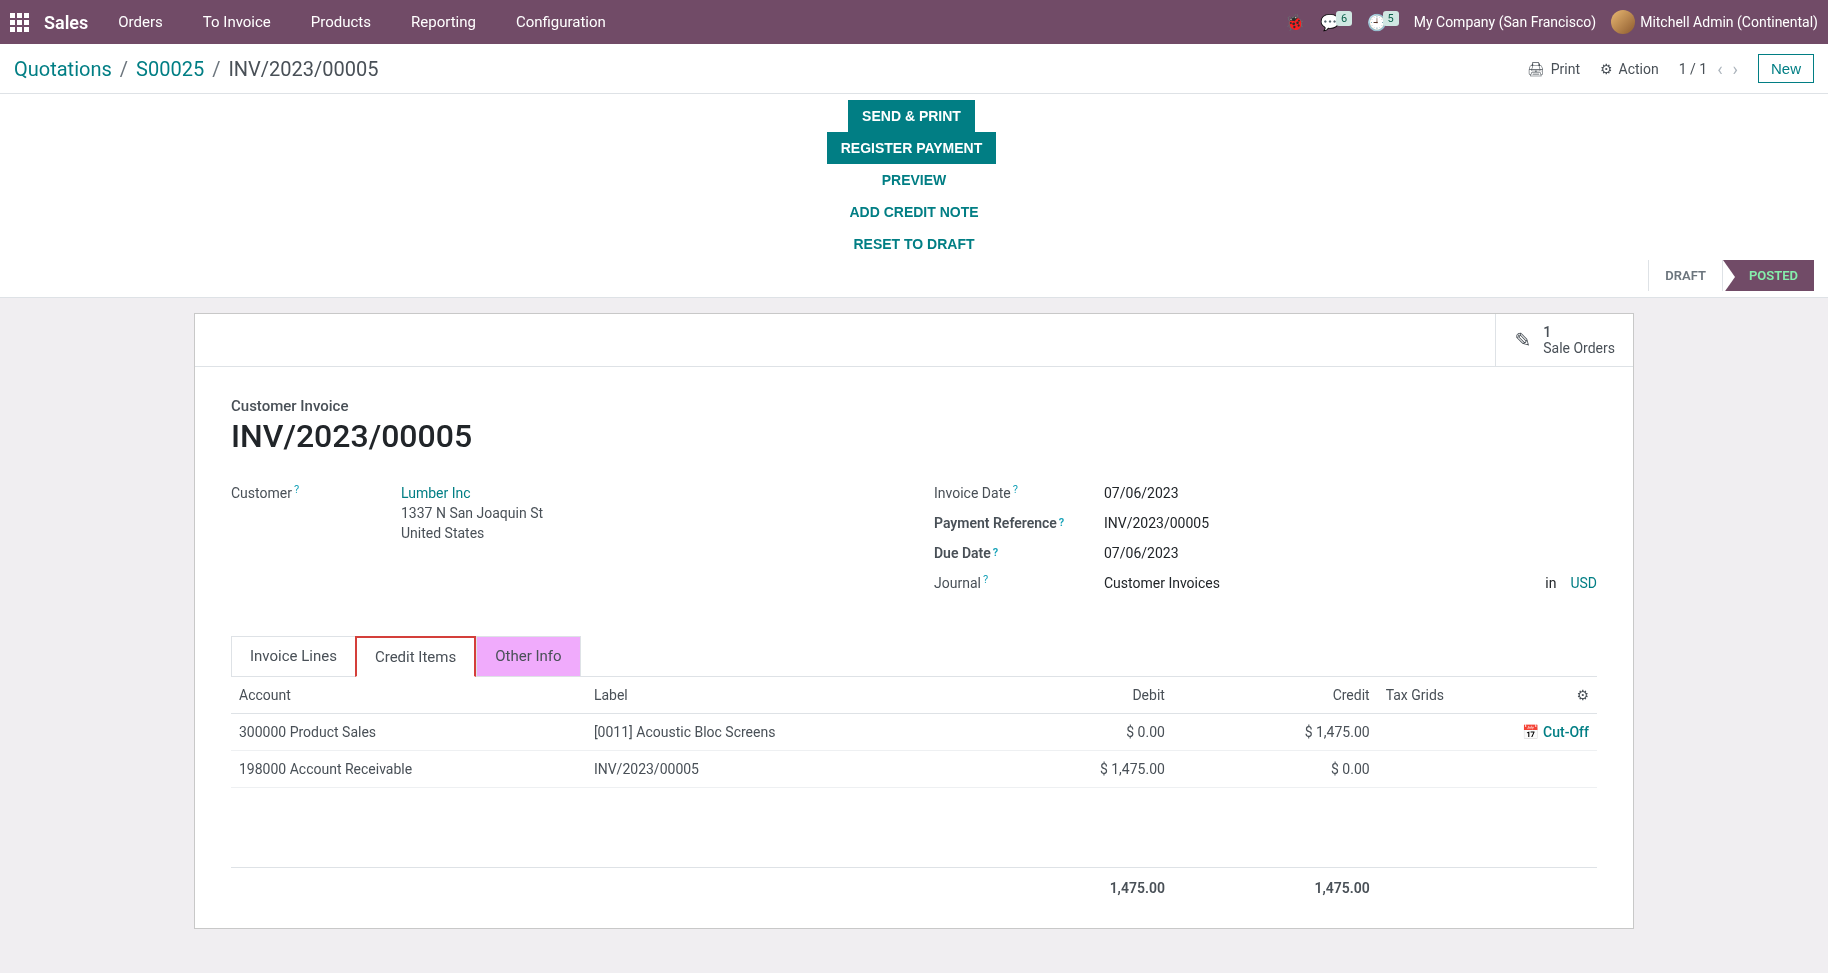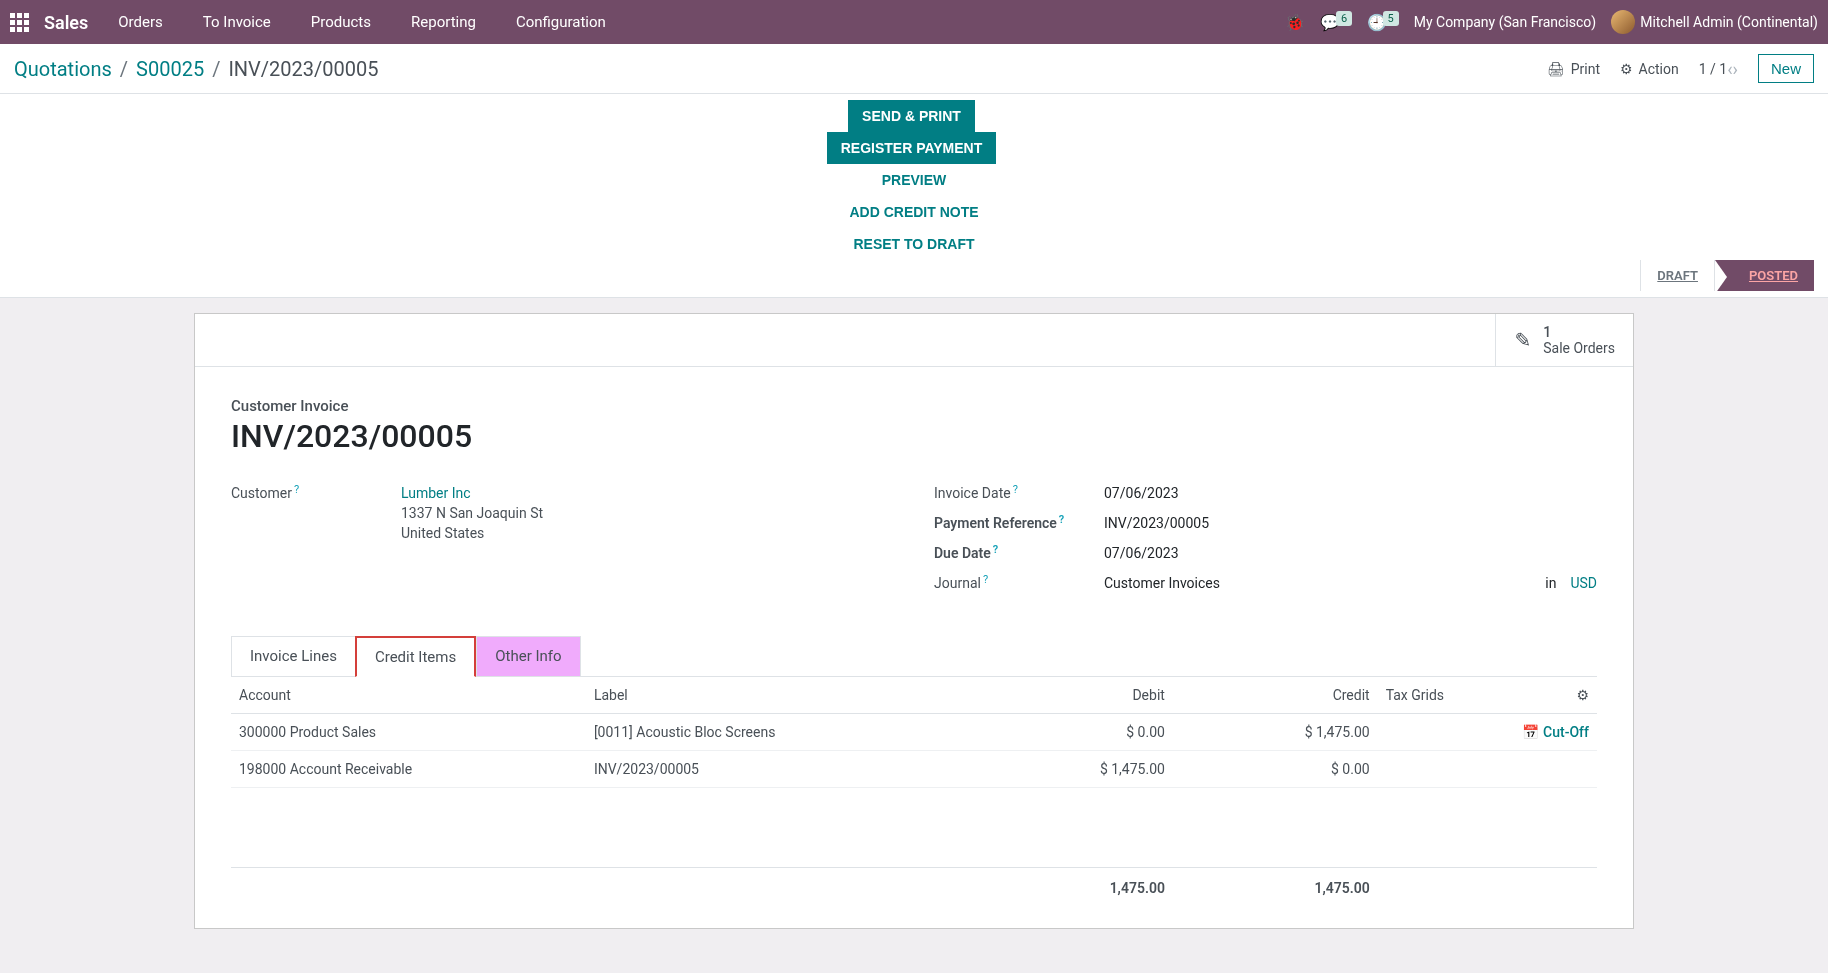--- a/index.html
+++ b/index.html
@@ -89,21 +89,21 @@
 .breadcrumb .link { color: #017e84; cursor: pointer; }
 .breadcrumb .sep { color: #6c757d; }
 .breadcrumb .current { color: #495057; }
 .secondary-right {
   margin-left: auto;
   display: flex;
   align-items: center;
   gap: 20px;
 }
 .sec-action { color: #495057; cursor: pointer; display:flex; align-items:center; gap:6px;}
-.pager { color: #495057; display:flex; align-items:center; gap:0;}
+.pager { color: #495057; display:flex; align-items:center; gap:10px;}
 .chevron { color:#adb5bd; font-size:18px; cursor:pointer; }
 .new-btn {
   border: 1px solid #017e84;
   color: #017e84;
   padding: 5px 12px;
   background:#fff;
   cursor:pointer;
   font-weight:500;
   font-size:15px;
 }
@@ -141,26 +141,25 @@
   display:flex;
   align-items:stretch;
 }
 .status-item {
   padding: 8px 16px;
   font-size:13px;
   font-weight:600;
   color:#6c757d;
   border-left:1px solid #dee2e6;
   position:relative;
-  text-decoration:underline;
 }
 .status-item.active {
   background:#714B67;
-  color:#fca5a5;
-  padding-left: 34px;
+  color:#86efac;
+  padding-left: 26px;
 }
 .status-item.active::before {
   content:"";
   position:absolute;
   left:0; top:0; bottom:0;
   width:0;height:0;
   border-top: 17px solid transparent;
   border-bottom: 17px solid transparent;
   border-left: 12px solid #fff;
 }
@@ -208,21 +207,21 @@
   align-items:flex-start;
 }
 .field-label {
   width: 170px;
   color:#495057;
   font-size:14px;
   display:flex;
   align-items:flex-start;
   gap:2px;
 }
-.field-label.bold { font-weight:600; }
+.field-label.bold { font-weight:600;align-items:flex-end; }
 .help-q {
   color:#17a2b8;
   font-size:11px;
   position:relative;
   top:-2px;
 }
 .field-value { color:#212529; font-size:14px; flex:1;}
 .link-val { color:#017e84; cursor:pointer; }
 .addr-line { display:block; margin-top:4px; color:#495057;}
 .journal-val { display:flex; gap:14px; align-items:center;}

